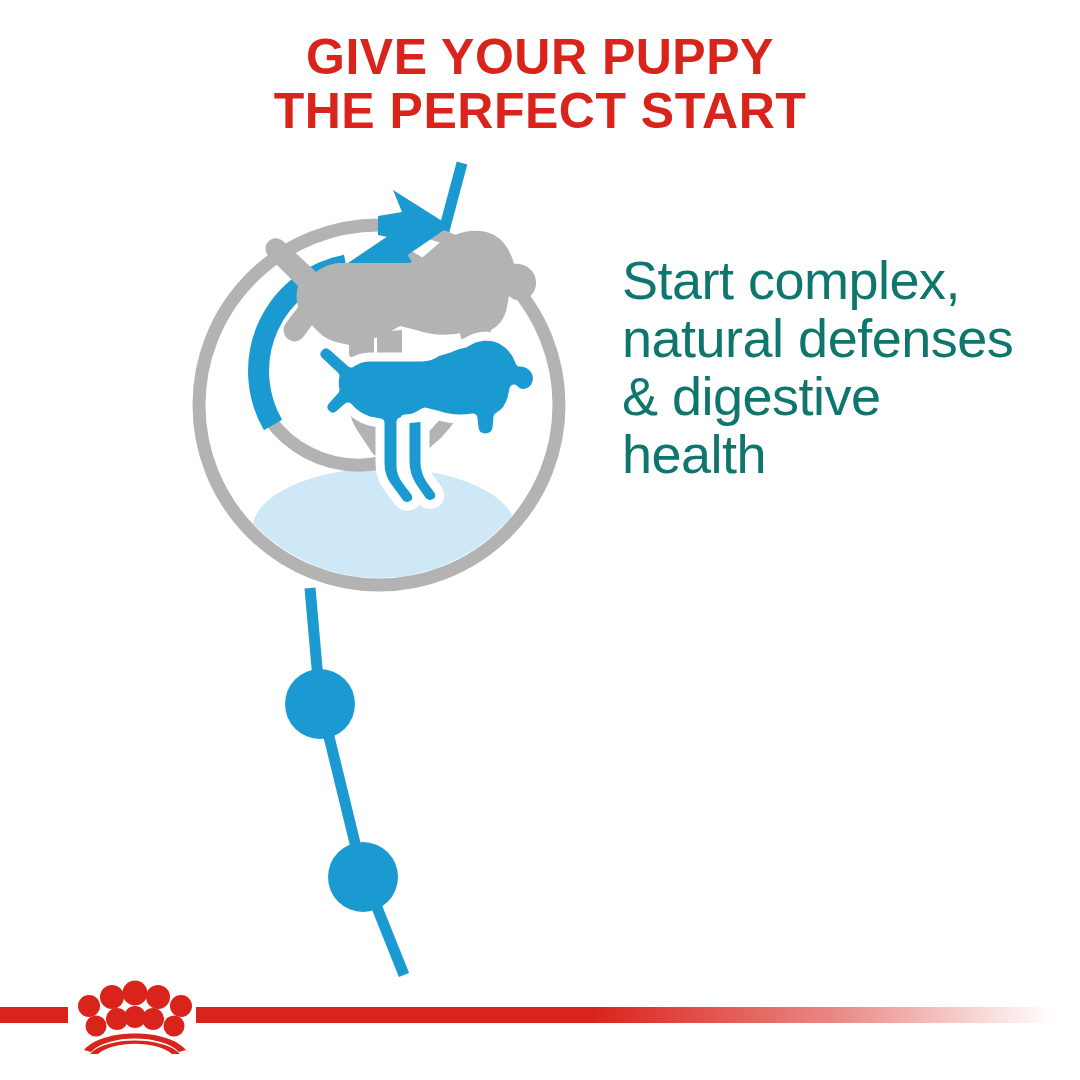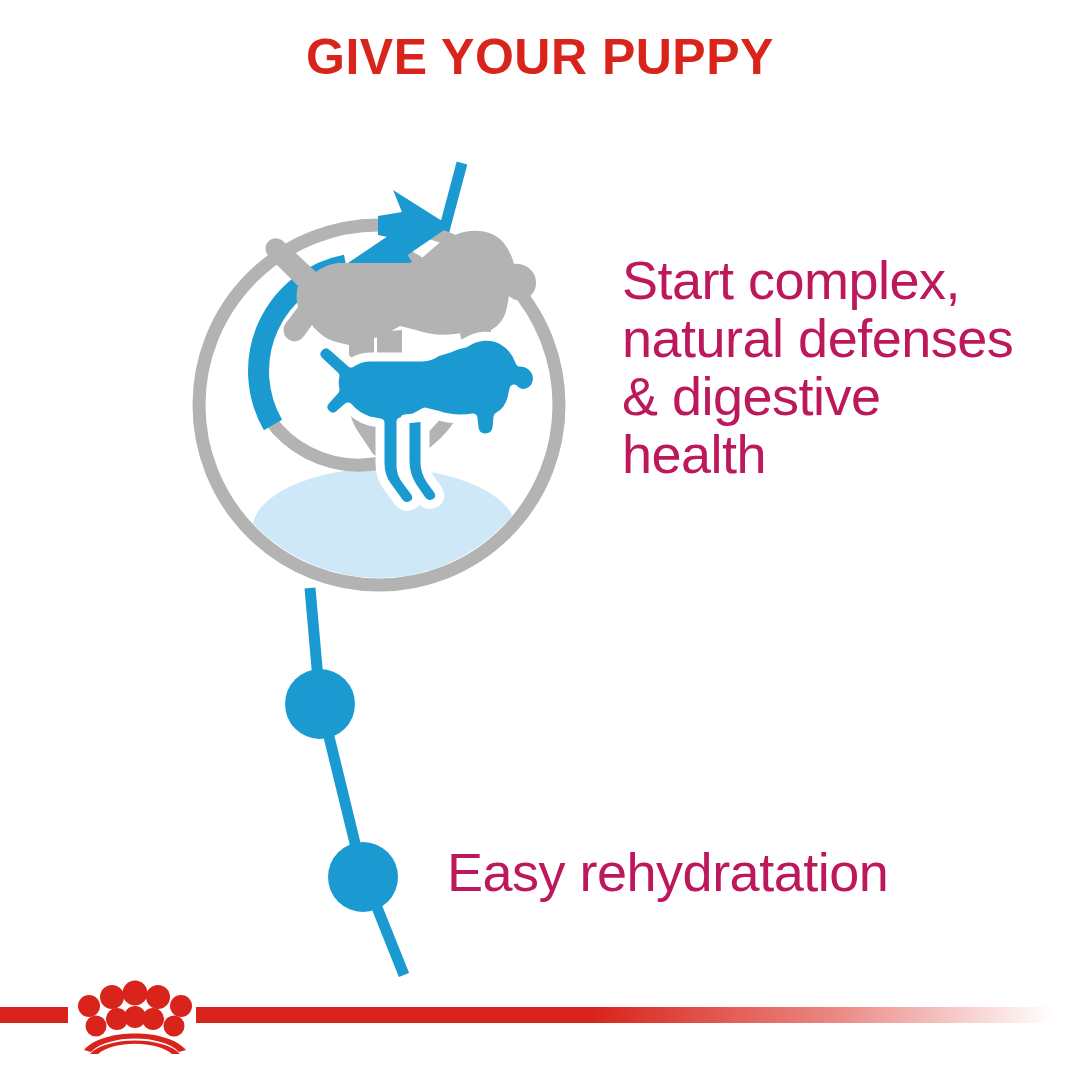--- a/index.html
+++ b/index.html
@@ -28,21 +28,21 @@
     font-weight: bold;
     font-size: 50px;
     line-height: 54px;
     letter-spacing: 0.5px;
   }
   .headline .hl-line { display: block; white-space: pre; }
 
   
   .feature-text {
     position: absolute;
-    color: #be185d;
+    color: #0f766e;
     font-family: "Liberation Sans", sans-serif;
     font-weight: normal;
     font-size: 54px;
     line-height: 58px;
     letter-spacing: -0.5px;
   }
   .feature-text.f1 { left: 622px; top: 251px; width: 400px; }
   .feature-text.f2 { left: 396px; top: 657px; width: 640px; }
   .feature-text.f3 { left: 447px; top: 843px; width: 600px; }
 
@@ -90,20 +90,21 @@
     top: -32px;
   }
 </style>
 </head>
 <body>
 
 <div id="page">
 
   <div class="headline">
     <span class="hl-line">GIVE YOUR PUPPY</span>
+    <span class="hl-line">THE PERFECT START</span>
   </div>
 
   <svg class="connector-svg" width="1080" height="1080" viewBox="0 0 1080 1080">
 
     <path d="M 437 257 L 462 163" stroke="#1B9AD2" stroke-width="11" fill="none" stroke-linecap="butt"></path>
 
     <path d="M 310 588 L 320 702" stroke="#1B9AD2" stroke-width="11" fill="none" stroke-linecap="butt"></path>
 
     <path d="M 322 708 L 363 876" stroke="#1B9AD2" stroke-width="11" fill="none" stroke-linecap="butt"></path>
 
@@ -237,21 +238,20 @@
                C 280 376, 274 374, 271 369
                L 262 356
                C 257 348, 255 340, 255 331
                L 255 289 Z" fill="#1B9AD2" stroke="#ffffff" stroke-width="9" stroke-linejoin="round"></path>
     </g>
   </svg>
 
   <div class="feature-text f1">Start complex, natural defenses &amp; digestive health</div>
 
 
-  <div class="feature-text f3">Easy rehydratation</div>
 
   <div class="footer-bar">
     <div class="bar-left"></div>
     <div class="bar-right"></div>
 
     <svg class="crown" width="126" height="84" viewBox="0 0 126 84">
       <g fill="#D9241C">
 
         <circle cx="17" cy="36" r="11"></circle>
         <circle cx="40" cy="27" r="12"></circle>

